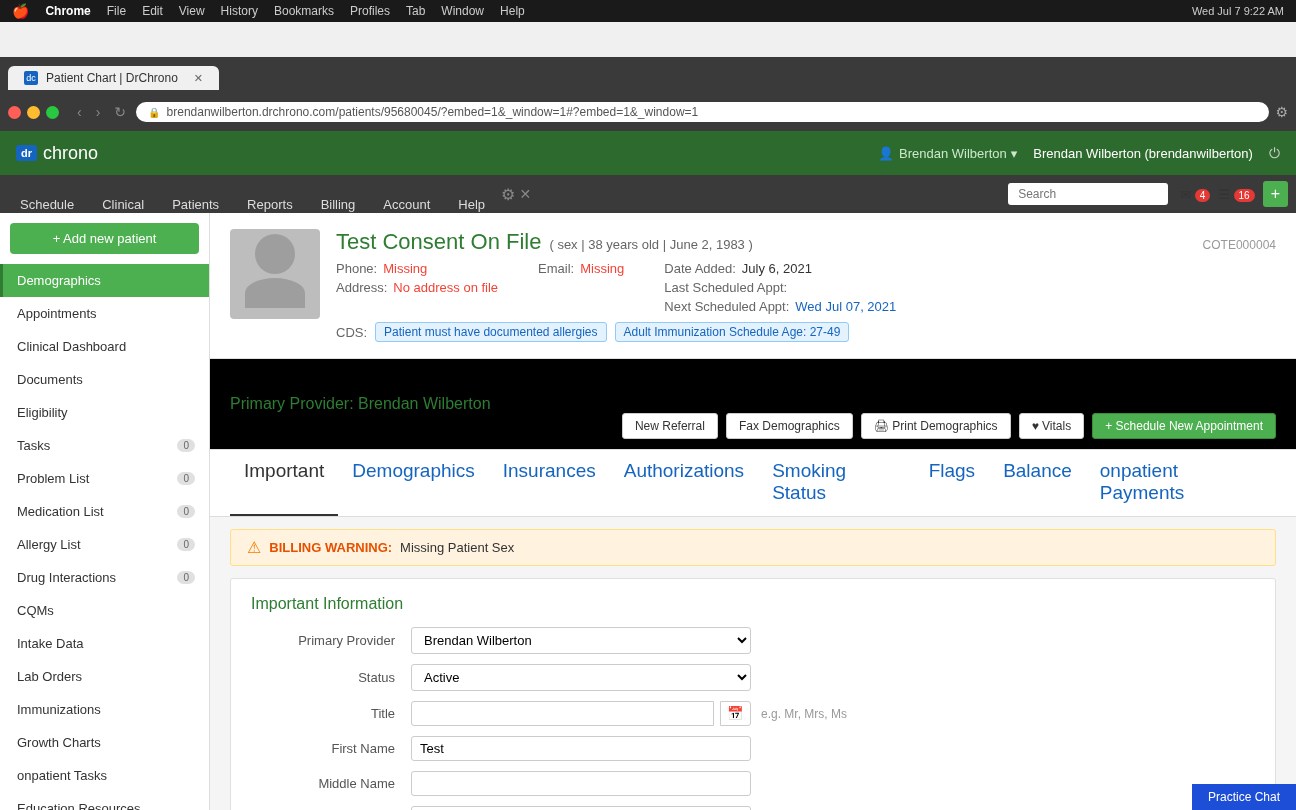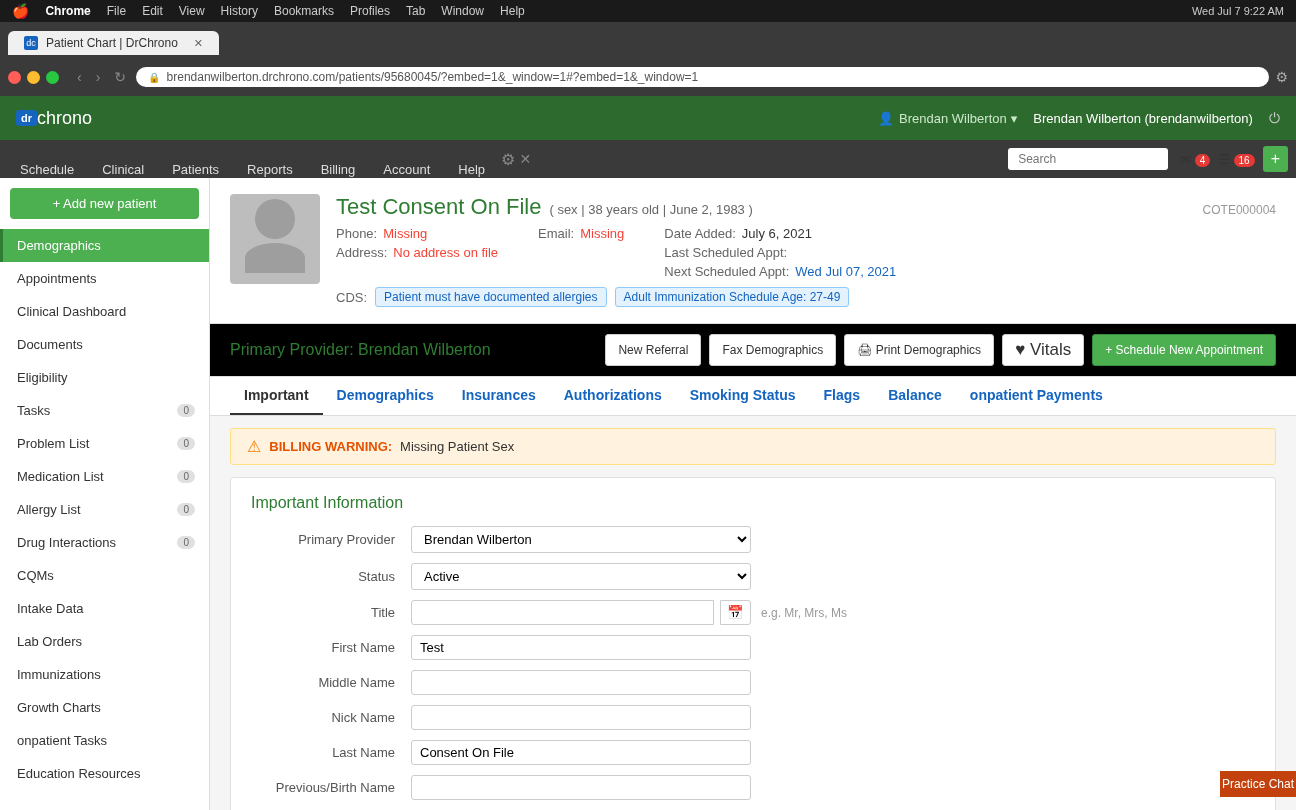--- a/index.html
+++ b/index.html
@@ -5,38 +5,38 @@
     * { box-sizing: border-box; margin: 0; padding: 0; }
     body { font-family: -apple-system, BlinkMacSystemFont, 'Segoe UI', Arial, sans-serif; font-size: 13px; background: #f0f0f0; color: #333; }
 
     
     .mac-bar { background: #1a1a1a; color: #ccc; font-size: 12px; display: flex; align-items: center; justify-content: space-between; padding: 0 12px; height: 22px; }
     .mac-bar-left { display: flex; gap: 16px; align-items: center; }
     .mac-bar-left span { cursor: default; }
     .mac-bar-left span.apple { font-size: 14px; }
     .mac-bar-left span.chrome-bold { font-weight: bold; color: #fff; }
     .mac-bar-right { font-size: 11px; color: #ccc; }
-    .browser-tab-bar { background: #3a3a3a; display: flex; align-items: center; padding: 6px 8px 0; height: 36px; }
+    .browser-tab-bar { background: #3a3a3a; display: flex; align-items: center; padding: 6px 8px 0; height: 36px; margin-top: 35px; }
     .browser-tab { background: #f0f0f0; border-radius: 6px 6px 0 0; padding: 5px 16px; font-size: 12px; color: #333; display: flex; align-items: center; gap: 8px; min-width: 200px; }
     .tab-favicon { width: 14px; height: 14px; background: #1565c0; border-radius: 2px; font-size: 9px; color: white; display: flex; align-items: center; justify-content: center; }
     .tab-close { color: #666; font-size: 11px; cursor: pointer; margin-left: 8px; }
     .browser-controls { background: #3a3a3a; display: flex; align-items: center; gap: 6px; padding: 4px 8px; height: 38px; }
     .traffic-lights { display: flex; gap: 6px; margin-right: 8px; }
     .tl { width: 13px; height: 13px; border-radius: 50%; }
     .tl-red { background: #ff5f57; }
     .tl-yellow { background: #febc2e; }
     .tl-green { background: #28c840; }
     .nav-btn { color: #888; font-size: 14px; background: none; border: none; cursor: pointer; padding: 2px 4px; }
     .address-bar { flex: 1; background: #fff; border-radius: 16px; padding: 3px 12px; font-size: 12px; color: #555; display: flex; align-items: center; gap: 6px; }
     .address-bar .lock { color: #888; font-size: 10px; }
     .browser-icons-right { display: flex; gap: 8px; align-items: center; color: #aaa; font-size: 14px; }
 
     
     .app-header { background: #2d6a2d; display: flex; align-items: center; justify-content: space-between; padding: 0 16px; height: 44px; }
-    .logo-area { display: flex; align-items: center; gap: 0; justify-content: center; }
+    .logo-area { display: flex; align-items: center; gap: 6px; justify-content: center; }
     .logo-dr { background: #1565c0; color: white; font-size: 11px; font-weight: bold; padding: 2px 5px; border-radius: 3px; }
     .logo-chrono { color: white; font-size: 18px; font-weight: 300; }
     .header-right { display: flex; align-items: center; gap: 16px; }
     .header-user { color: #cce8cc; font-size: 13px; cursor: pointer; display: flex; align-items: center; gap: 4px; }
     .header-user2 { color: white; font-size: 13px; display: flex; align-items: center; gap: 4px; }
     .power-icon { color: #ccc; font-size: 14px; cursor: pointer; }
 
     
     .nav-bar { background: #3a3a3a; display: flex; align-items: center; padding: 0 8px; height: 38px; gap: 4px; }
     .nav-item { color: #ddd; font-size: 13px; padding: 8px 12px; cursor: pointer; border-radius: 3px; margin-top: 20px; }
@@ -75,49 +75,49 @@
     .detail-value { color: #f44336; }
     .detail-value.blue { color: #1565c0; }
     .detail-value.black { color: #333; }
     .cds-row { display: flex; align-items: center; gap: 8px; font-size: 13px; }
     .cds-label { color: #666; font-weight: 500; }
     .cds-badge { background: #e3f2fd; color: #1565c0; border: 1px solid #90caf9; padding: 2px 8px; border-radius: 3px; font-size: 12px; cursor: pointer; }
 
     
     .provider-bar { background: #000000; padding: 10px 20px; border-bottom: 1px solid #e0e0e0; display: flex; align-items: center; justify-content: space-between; }
     .provider-name { font-size: 16px; color: #2e7d32; font-weight: 400; }
-    .provider-actions { display: flex; gap: 8px; }
+    .provider-actions { display: flex; gap: 8px; margin-top: 44px; }
     .btn-default { background: white; border: 1px solid #ccc; padding: 5px 12px; border-radius: 3px; font-size: 12px; cursor: pointer; color: #333; }
     .btn-green { background: #4caf50; color: white; border: 1px solid #388e3c; padding: 5px 12px; border-radius: 3px; font-size: 12px; cursor: pointer; }
-    .btn-vitals { background: white; border: 1px solid #ccc; padding: 5px 12px; border-radius: 3px; font-size: 17px; cursor: pointer; color: #333; }
+    .btn-vitals { background: white; border: 1px solid #ccc; padding: 5px 12px; border-radius: 3px; font-size: 12px; cursor: pointer; color: #333; }
 
     
     .tabs-bar { background: white; display: flex; border-bottom: 1px solid #ddd; padding: 0 20px; }
-    .tab-item { padding: 10px 14px; font-size: 14px; cursor: pointer; color: #1565c0; border-bottom: 2px solid transparent; font-weight: bold; }
+    .tab-item { padding: 10px 14px; font-size: 19px; cursor: pointer; color: #1565c0; border-bottom: 2px solid transparent; }
     .tab-item.active { color: #333; border-bottom-color: #333; }
 
     
     .warning-bar { background: #fff3e0; border: 1px solid #ffe082; padding: 8px 16px; margin: 12px 20px 4px; border-radius: 3px; display: flex; align-items: center; gap: 8px; font-size: 13px; }
     .warning-icon { color: #f57c00; font-size: 16px; }
     .warning-label { font-weight: bold; color: #e65100; }
     .warning-text { color: #333; }
 
     
     .form-section { background: white; margin: 12px 20px; padding: 16px 20px; border: 1px solid #e0e0e0; border-radius: 3px; }
     .form-section-title { font-size: 16px; color: #2e7d32; font-weight: 400; margin-bottom: 14px; }
     .form-row { display: flex; align-items: center; margin-bottom: 10px; }
     .form-label { width: 160px; text-align: right; padding-right: 16px; color: #555; font-size: 13px; flex-shrink: 0; }
     .form-control { flex: 1; max-width: 340px; }
     .form-control input, .form-control select { width: 100%; padding: 4px 8px; border: 1px solid #ccc; border-radius: 3px; font-size: 13px; background: white; }
     .form-control select { cursor: pointer; }
     .form-hint { color: #999; font-size: 12px; margin-left: 10px; }
     .title-input-row { display: flex; align-items: center; gap: 6px; }
     .title-input { flex: 1; padding: 4px 8px; border: 1px solid #ccc; border-radius: 3px; font-size: 13px; }
     .title-calendar { border: 1px solid #ccc; padding: 4px 6px; background: white; cursor: pointer; border-radius: 0 3px 3px 0; }
-    .practice-chat { position: fixed; bottom: 13px; right: 0; background: #c2410c; color: white; padding: 6px 2px; font-size: 12px; cursor: pointer; }
+    .practice-chat { position: fixed; bottom: 0; right: 0; background: #1d4ed8; color: white; padding: 6px 16px; font-size: 12px; cursor: pointer; }
   </style>
 </head>
 <body>
 
 <div class="mac-bar">
   <div class="mac-bar-left">
     <span class="apple">🍎</span>
     <span class="chrome-bold">Chrome</span>
     <span>File</span>
     <span>Edit</span>

